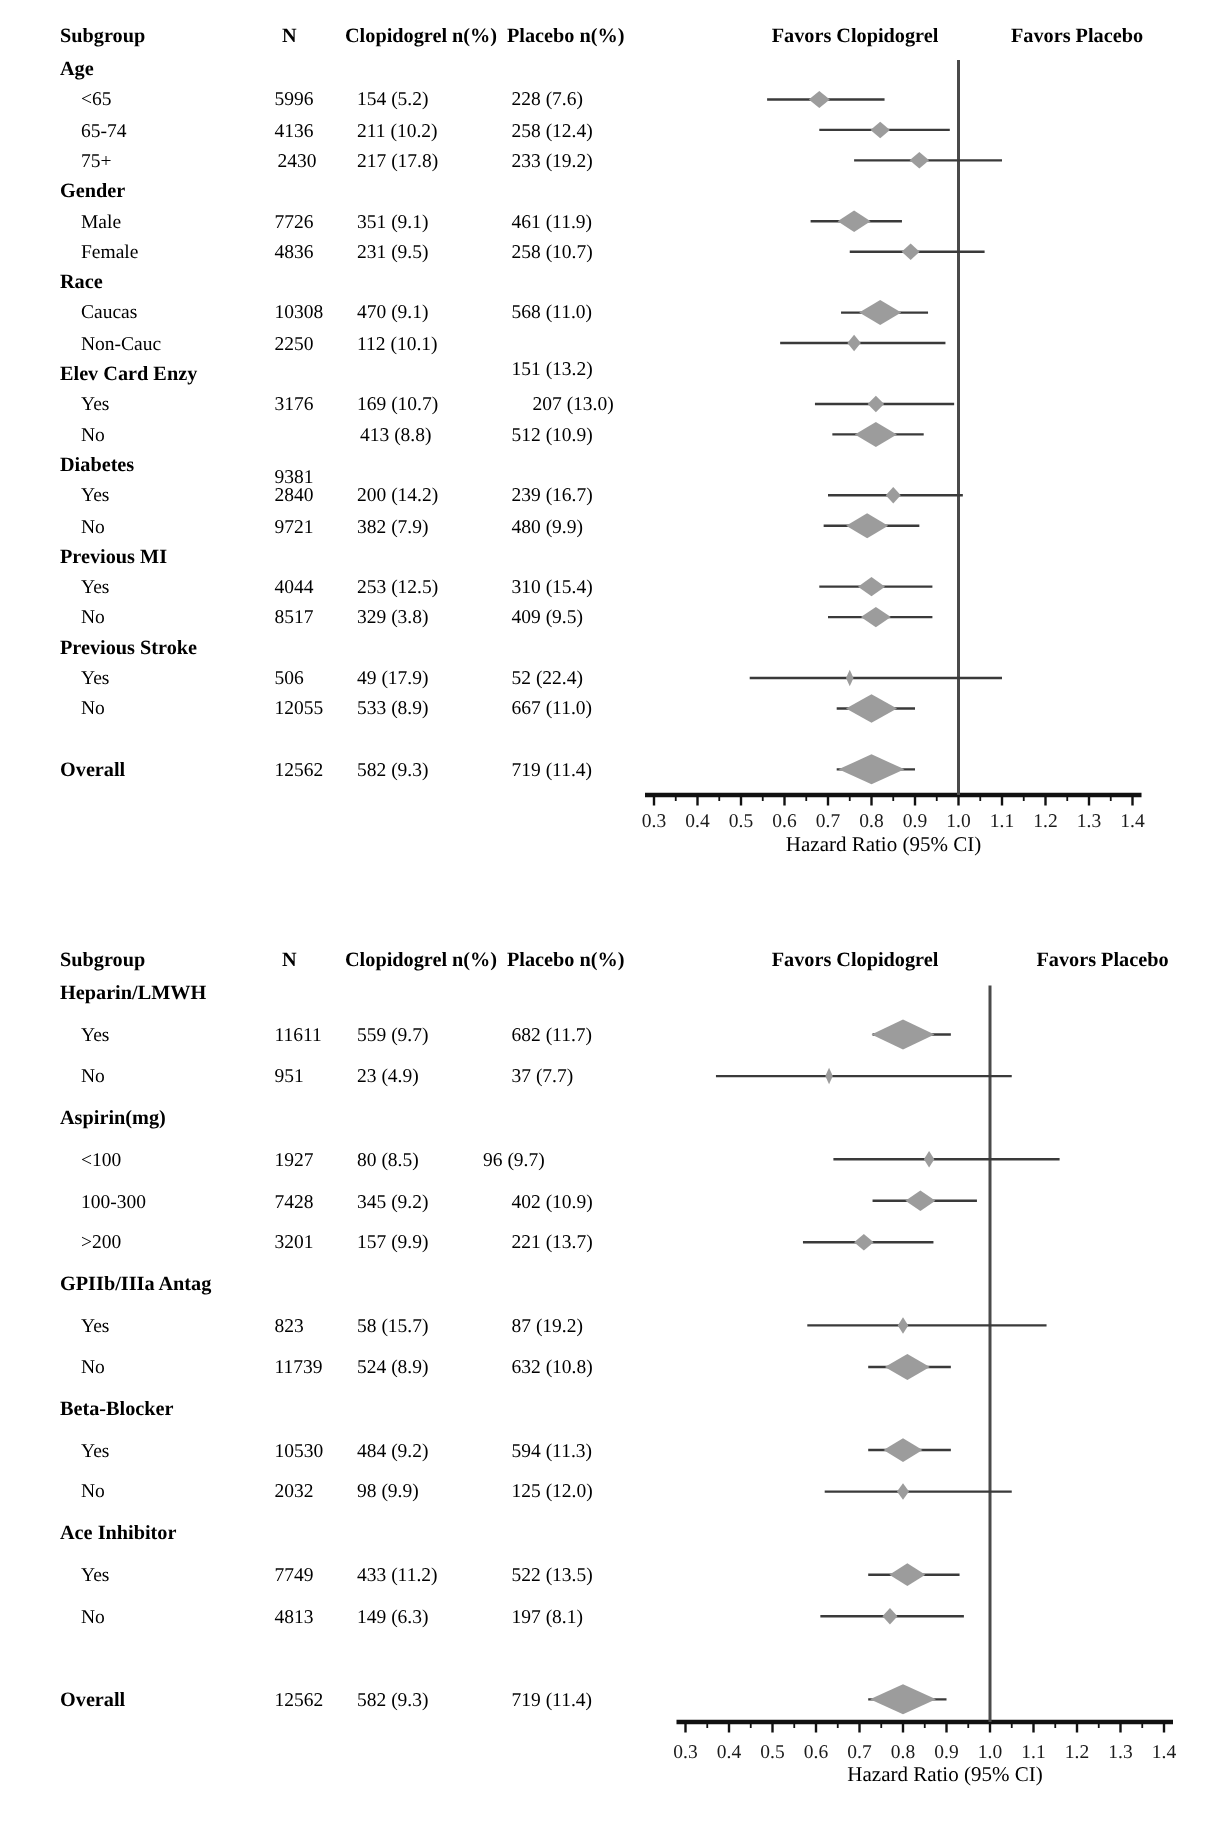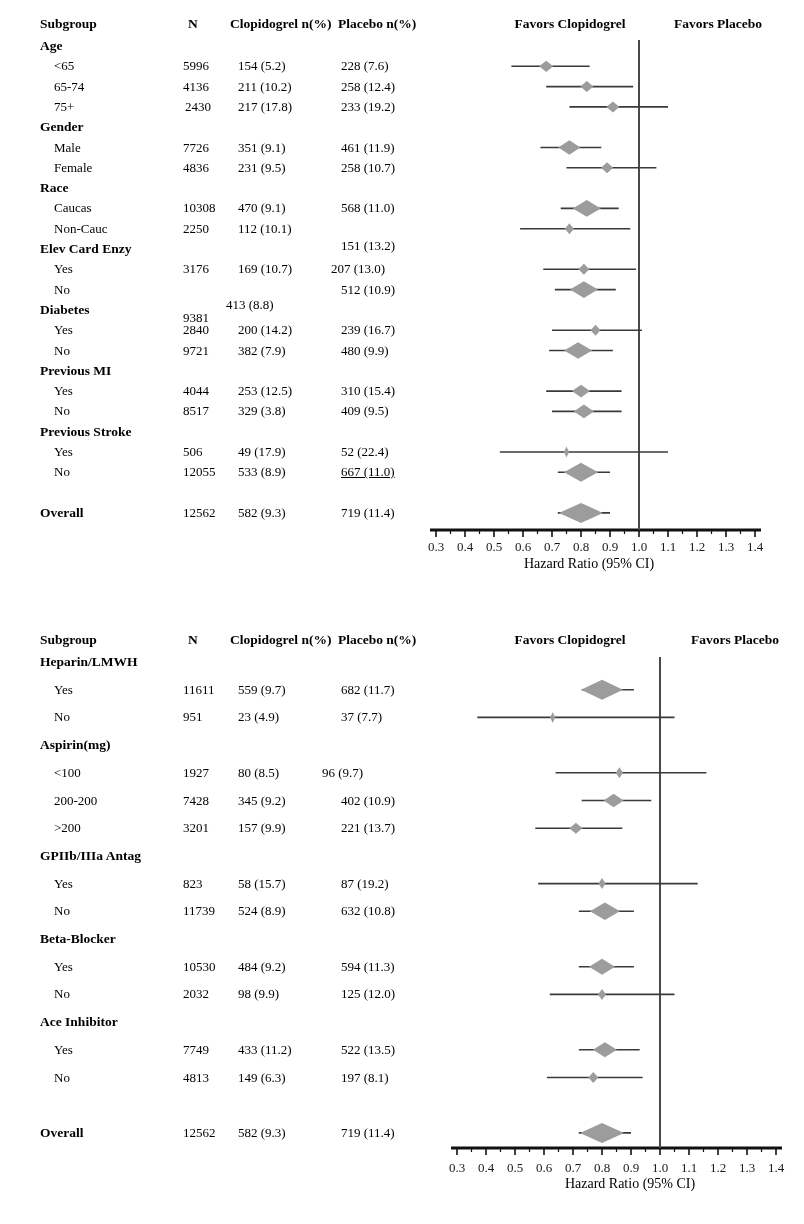--- a/index.html
+++ b/index.html
@@ -207,24 +207,24 @@
       <div class="cell" style="left: 238px; top: 199.4px;">470 (9.1)</div>
       <div class="cell" style="left: 341px; top: 199.4px;">568 (11.0)</div>
       <div class="row-label" style="left: 54px; top: 219.7px;">Non-Cauc</div>
       <div class="cell" style="left: 183px; top: 219.7px;">2250</div>
       <div class="cell" style="left: 238px; top: 219.7px;">112 (10.1)</div>
       <div class="cell" style="left: 341px; top: 237px;">151 (13.2)</div>
       <div class="row-label bold" style="left: 40px; top: 240px;">Elev Card Enzy</div>
       <div class="row-label" style="left: 54px; top: 260.3px;">Yes</div>
       <div class="cell" style="left: 183px; top: 260.3px;">3176</div>
       <div class="cell" style="left: 238px; top: 260.3px;">169 (10.7)</div>
-      <div class="cell" style="left: 331px; top: 260.3px;">207 (13.0)</div>
+      <div class="cell" style="left: 355px; top: 260.3px;">207 (13.0)</div>
       <div class="row-label" style="left: 54px; top: 280.6px;">No</div>
       <div class="cell" style="left: 183px; top: 280.6px; margin-top: 28px;">9381</div>
-      <div class="cell" style="left: 226px; top: 280.6px; margin-top: 15px;">413 (8.8)</div>
+      <div class="cell" style="left: 240px; top: 280.6px;">413 (8.8)</div>
       <div class="cell" style="left: 341px; top: 280.6px;">512 (10.9)</div>
       <div class="row-label bold" style="left: 40px; top: 300.9px;">Diabetes</div>
       <div class="row-label" style="left: 54px; top: 321.2px;">Yes</div>
       <div class="cell" style="left: 183px; top: 321.2px;">2840</div>
       <div class="cell" style="left: 238px; top: 321.2px;">200 (14.2)</div>
       <div class="cell" style="left: 341px; top: 321.2px;">239 (16.7)</div>
       <div class="row-label" style="left: 54px; top: 341.5px;">No</div>
       <div class="cell" style="left: 183px; top: 341.5px;">9721</div>
       <div class="cell" style="left: 238px; top: 341.5px;">382 (7.9)</div>
       <div class="cell" style="left: 341px; top: 341.5px;">480 (9.9)</div>
@@ -238,42 +238,42 @@
       <div class="cell" style="left: 238px; top: 402.4px;">329 (3.8)</div>
       <div class="cell" style="left: 341px; top: 402.4px;">409 (9.5)</div>
       <div class="row-label bold" style="left: 40px; top: 422.7px;">Previous Stroke</div>
       <div class="row-label" style="left: 54px; top: 443px;">Yes</div>
       <div class="cell" style="left: 183px; top: 443px;">506</div>
       <div class="cell" style="left: 238px; top: 443px;">49 (17.9)</div>
       <div class="cell" style="left: 341px; top: 443px;">52 (22.4)</div>
       <div class="row-label" style="left: 54px; top: 463.3px;">No</div>
       <div class="cell" style="left: 183px; top: 463.3px;">12055</div>
       <div class="cell" style="left: 238px; top: 463.3px;">533 (8.9)</div>
-      <div class="cell" style="left: 341px; top: 463.3px; text-decoration: underline;">667 (11.0)</div>
+      <div class="cell" style="left: 341px; top: 463.3px;">667 (11.0)</div>
       <div class="row-label bold" style="left: 40px; top: 503.9px;">Overall</div>
       <div class="cell" style="left: 183px; top: 503.9px;">12562</div>
       <div class="cell" style="left: 238px; top: 503.9px;">582 (9.3)</div>
       <div class="cell" style="left: 341px; top: 503.9px;">719 (11.4)</div>
     </div>
   <div id="rows-bottom">
       <div class="row-label bold" style="left: 40px; top: 653px;">Heparin/LMWH</div>
       <div class="row-label" style="left: 54px; top: 680.7px;">Yes</div>
       <div class="cell" style="left: 183px; top: 680.7px;">11611</div>
       <div class="cell" style="left: 238px; top: 680.7px;">559 (9.7)</div>
       <div class="cell" style="left: 341px; top: 680.7px;">682 (11.7)</div>
       <div class="row-label" style="left: 54px; top: 708.4px;">No</div>
       <div class="cell" style="left: 183px; top: 708.4px;">951</div>
       <div class="cell" style="left: 238px; top: 708.4px;">23 (4.9)</div>
       <div class="cell" style="left: 341px; top: 708.4px;">37 (7.7)</div>
       <div class="row-label bold" style="left: 40px; top: 736.1px;">Aspirin(mg)</div>
       <div class="row-label" style="left: 54px; top: 763.8px;">&lt;100</div>
       <div class="cell" style="left: 183px; top: 763.8px;">1927</div>
       <div class="cell" style="left: 238px; top: 763.8px;">80 (8.5)</div>
       <div class="cell" style="left: 322px; top: 763.8px;">96 (9.7)</div>
-      <div class="row-label" style="left: 54px; top: 791.5px;">200-200</div>
+      <div class="row-label" style="left: 54px; top: 791.5px;">100-300</div>
       <div class="cell" style="left: 183px; top: 791.5px;">7428</div>
       <div class="cell" style="left: 238px; top: 791.5px;">345 (9.2)</div>
       <div class="cell" style="left: 341px; top: 791.5px;">402 (10.9)</div>
       <div class="row-label" style="left: 54px; top: 819.2px;">&gt;200</div>
       <div class="cell" style="left: 183px; top: 819.2px;">3201</div>
       <div class="cell" style="left: 238px; top: 819.2px;">157 (9.9)</div>
       <div class="cell" style="left: 341px; top: 819.2px;">221 (13.7)</div>
       <div class="row-label bold" style="left: 40px; top: 846.9px;">GPIIb/IIIa Antag</div>
       <div class="row-label" style="left: 54px; top: 874.6px;">Yes</div>
       <div class="cell" style="left: 183px; top: 874.6px;">823</div>

